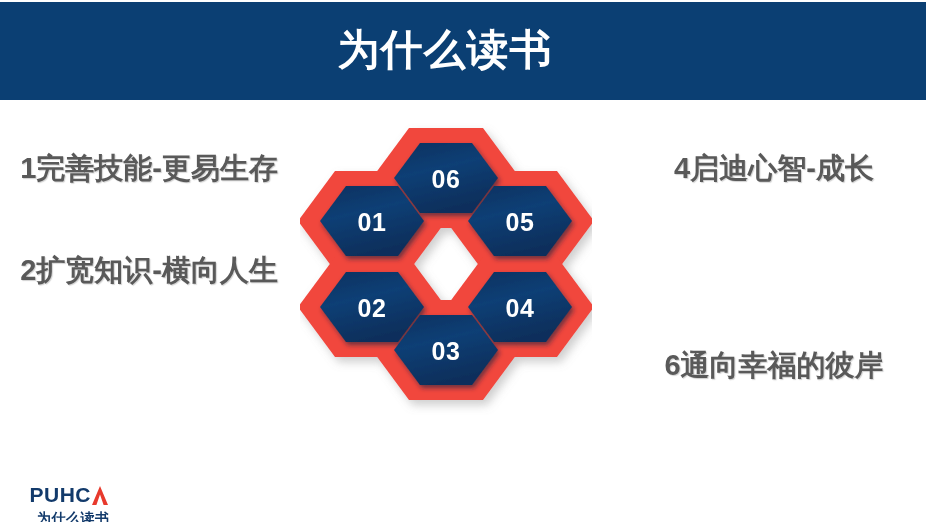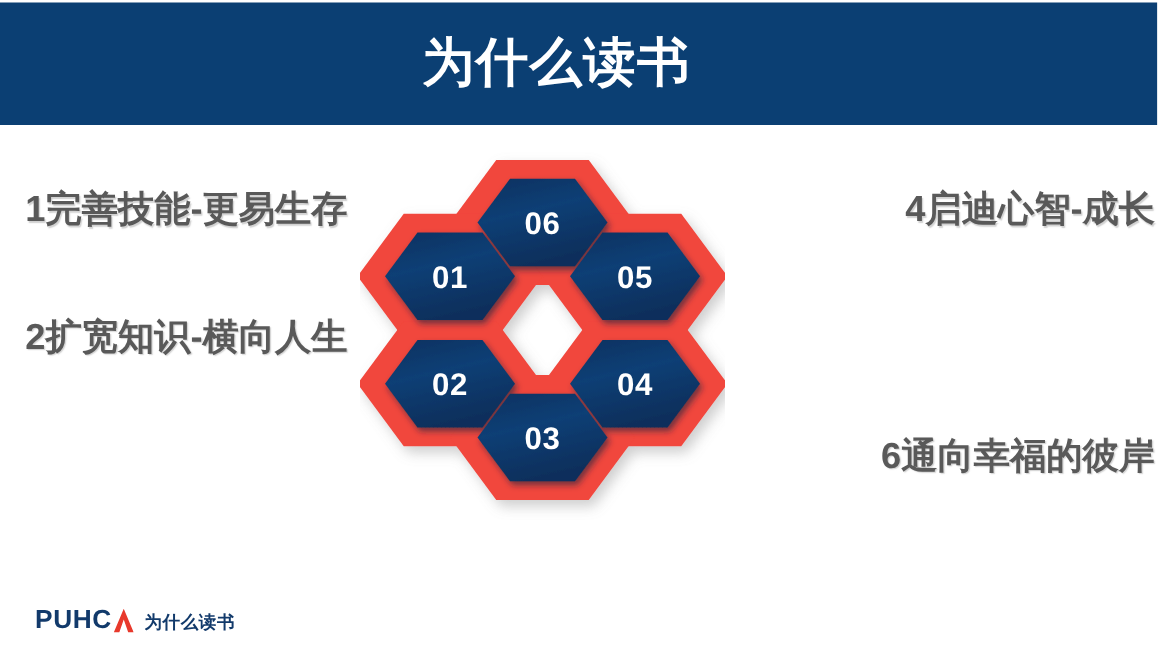--- a/index.html
+++ b/index.html
@@ -42,41 +42,41 @@
   }
 
   
   .col {
     position: absolute;
     top: 140px;
     width: 292px;
     height: 260px;
   }
   .col-left  { left: 0px;   text-align: right; }
-  .col-right { left: 624px; width: 300px; text-align: right; }
+  .col-right { left: 624px; width: 300px; text-align: center; }
 
   .bullet {
     position: absolute;
     width: 100%;
     color: #595959;
     font-size: 29px;
     font-weight: bold;
     line-height: 34px;
     white-space: nowrap;
     text-shadow: 1px 1px 1px rgba(150,150,150,0.45);
   }
   .col-left .bullet  { padding-right: 14px; box-sizing: border-box; }
   .bullet.b0 { top: 11px; }
   .bullet.b1 { top: 113px; }
   .bullet.b2 { top: 208px; }
 
   
   .hex-wrap {
     position: absolute;
-    left: 288px;
+    left: 300px;
     top: 116px;
     width: 292px;
     height: 300px;
   }
   .hex-svg { display: block; width: 292px; height: 300px; }
   .hex-num {
     font-family: "Liberation Sans", "DejaVu Sans", sans-serif;
     font-size: 25px;
     font-weight: bold;
     fill: #ffffff;
@@ -86,20 +86,21 @@
   }
 
   
   .logo {
     position: absolute;
     left: 28px;
     top: 484px;
     height: 26px;
     display: flex;
     align-items: center;
+    flex-direction: column;
   }
   .logo-mark {
     font-size: 21px;
     font-weight: bold;
     color: #123a6b;
     letter-spacing: 0.5px;
     line-height: 21px;
   }
   .logo-a {
     display: inline-block;

